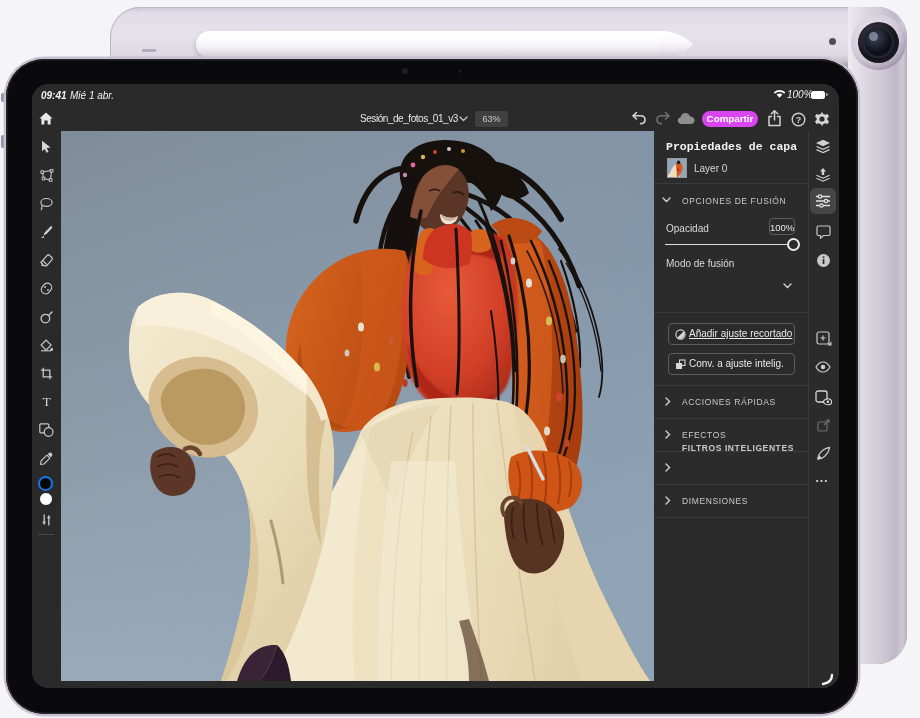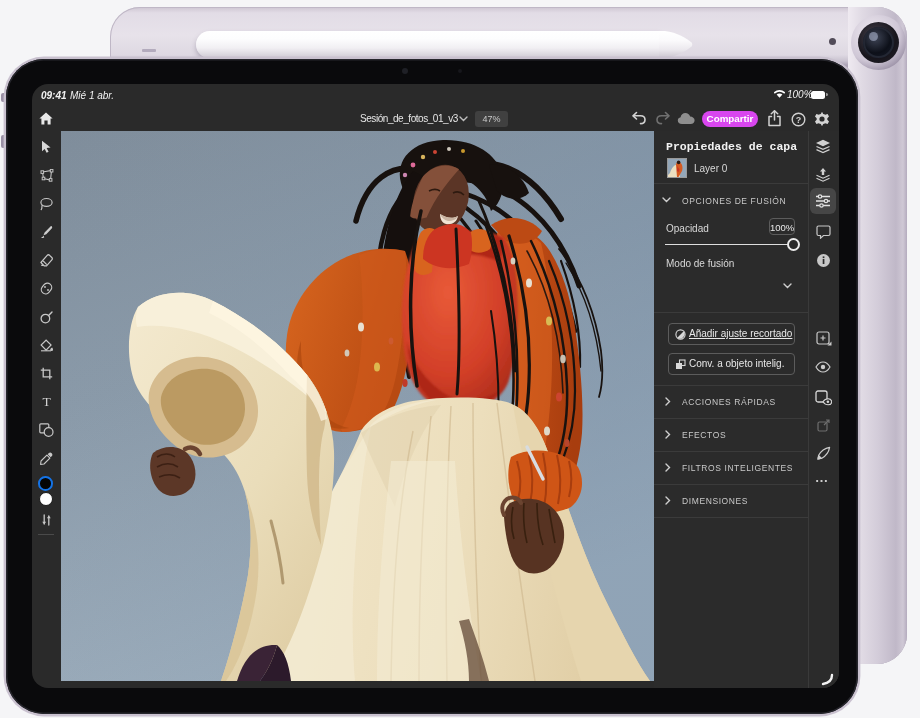--- a/index.html
+++ b/index.html
@@ -92,21 +92,21 @@
     <div class="scr" style="left:779px;top:6.5px;width:14px;height:8px;border-radius:2.5px;background:#fff;"></div>
     <div class="scr" style="left:794px;top:8.7px;width:2px;height:3.6px;border-radius:0 2px 2px 0;background:#9a9a9a;"></div>
 
     <svg class="scr" style="left:7px;top:28px;" width="14" height="13" viewBox="0 0 14 13">
       <path d="M7 0.5 L13.6 6.6 L11.6 6.6 L11.6 12.5 L8.6 12.5 L8.6 8.6 L5.4 8.6 L5.4 12.5 L2.4 12.5 L2.4 6.6 L0.4 6.6 Z" fill="#e8e8e8"></path>
     </svg>
     <div class="scr" id="ttl" style="left:328px;top:29px;">Sesión_de_fotos_01_v3</div>
     <svg class="scr" style="left:427px;top:32px;" width="9" height="6" viewBox="0 0 9 6">
       <path d="M1 1 L4.5 4.5 L8 1" stroke="#bdbdbd" stroke-width="1.4" fill="none" stroke-linecap="round"></path>
     </svg>
-    <div class="scr" id="zoom">47%</div>
+    <div class="scr" id="zoom">63%</div>
     <svg class="scr" style="left:599px;top:27px;" width="16" height="14" viewBox="0 0 16 14">
       <path d="M5.5 1.5 L2 4.8 L5.5 8" stroke="#d2d2d2" stroke-width="1.6" fill="none" stroke-linecap="round" stroke-linejoin="round"></path>
       <path d="M2.6 4.8 L9.5 4.8 C12.5 4.8 14 6.5 14 8.7 C14 11 12.5 12.6 9.5 12.6" stroke="#d2d2d2" stroke-width="1.6" fill="none" stroke-linecap="round"></path>
     </svg>
     <svg class="scr" style="left:623px;top:27px;" width="16" height="14" viewBox="0 0 16 14">
       <path d="M10.5 1.5 L14 4.8 L10.5 8" stroke="#707070" stroke-width="1.6" fill="none" stroke-linecap="round" stroke-linejoin="round"></path>
       <path d="M13.4 4.8 L6.5 4.8 C3.5 4.8 2 6.5 2 8.7 C2 11 3.5 12.6 6.5 12.6" stroke="#707070" stroke-width="1.6" fill="none" stroke-linecap="round"></path>
     </svg>
     <svg class="scr" style="left:645px;top:28px;" width="19" height="13" viewBox="0 0 19 13">
       <path d="M5 12 C2.2 12 0.8 10.3 0.8 8.5 C0.8 6.8 2 5.5 3.6 5.2 C3.9 2.8 5.9 1 8.4 1 C10.6 1 12.5 2.4 13.1 4.5 C15.6 4.6 17.6 6.2 17.6 8.3 C17.6 10.4 16 12 13.6 12 Z" fill="#8e8e8e"></path>
@@ -367,21 +367,21 @@
       <path d="M1 1 L4.5 4.5 L8 1" stroke="#cfcfcf" stroke-width="1.4" fill="none" stroke-linecap="round"></path>
     </svg>
     <div class="scr sect" style="left:650px;top:112px;">OPCIONES DE FUSIÓN</div>
     <div class="scr ptx" style="left:634px;top:139px;">Opacidad</div>
     <div class="scr btn" style="left:737px;top:134px;width:26px;height:17px;font-size:9.5px;line-height:17px;text-align:center;">100%</div>
     <div class="scr" style="left:633px;top:159.5px;width:129px;height:1.6px;background:#dedede;"></div>
     <div class="scr" style="left:755px;top:154px;width:9px;height:9px;border-radius:50%;background:#2b2b2b;border:2px solid #ececec;"></div>
     <div class="scr ptx" style="left:634px;top:174px;">Modo de fusión</div>
     <div class="scr pdiv" style="top:228px;"></div>
     <div class="scr btn" style="left:636px;top:239px;width:127px;height:21.5px;font-size:10px;line-height:20px;text-decoration:underline;"><span style="margin-left:20px;">Añadir ajuste recortado</span></div>
-    <div class="scr btn" style="left:636px;top:269px;width:127px;height:21.5px;font-size:10px;line-height:20px;"><span style="margin-left:20px;">Conv. a objeto intelig.</span></div>
+    <div class="scr btn" style="left:636px;top:269px;width:127px;height:21.5px;font-size:10px;line-height:20px;"><span style="margin-left:20px;">Conv. a ajuste intelig.</span></div>
     <div class="scr pdiv" style="top:301px;"></div>
 
     <svg class="scr" style="left:751px;top:199px;" width="9" height="6" viewBox="0 0 9 6">
       <path d="M1 1 L4.5 4.5 L8 1" stroke="#cfcfcf" stroke-width="1.4" fill="none" stroke-linecap="round"></path>
     </svg>
     <svg class="scr" style="left:643px;top:245px;" width="11" height="11" viewBox="0 0 11 11">
       <circle cx="5.5" cy="5.5" r="4.6" stroke="#d8d8d8" stroke-width="1.1" fill="none"></circle>
       <path d="M2.3 8.7 A4.6 4.6 0 0 0 8.7 2.3 Z" fill="#d8d8d8"></path>
     </svg>
     <svg class="scr" style="left:643px;top:275px;" width="11" height="11" viewBox="0 0 11 11">
@@ -401,21 +401,21 @@
       <path d="M1 1 L4.5 4.5 L1 8" stroke="#cfcfcf" stroke-width="1.4" fill="none" stroke-linecap="round"></path>
     </svg>
 
     <svg class="scr" style="left:633px;top:412px;" width="6" height="9" viewBox="0 0 6 9">
       <path d="M1 1 L4.5 4.5 L1 8" stroke="#cfcfcf" stroke-width="1.4" fill="none" stroke-linecap="round"></path>
     </svg>
     <div class="scr sect" style="left:650px;top:313px;">ACCIONES RÁPIDAS</div>
     <div class="scr pdiv" style="top:334px;"></div>
     <div class="scr sect" style="left:650px;top:346px;">EFECTOS</div>
     <div class="scr pdiv" style="top:367px;"></div>
-    <div class="scr sect" style="left:650px;top:379px;">FILTROS INTELIGENTES</div>
+    <div class="scr sect" style="left:650px;top:359px;font-weight:bold;">FILTROS INTELIGENTES</div>
     <div class="scr pdiv" style="top:400px;"></div>
     <div class="scr sect" style="left:650px;top:412px;">DIMENSIONES</div>
     <div class="scr pdiv" style="top:433px;"></div>
 
     <div class="scr" id="strip"></div>
     <svg class="scr" style="left:783px;top:55px;" width="16" height="15" viewBox="0 0 16 15">
       <path d="M8 0.8 L15 4 L8 7.2 L1 4 Z" fill="#d0d0d0"></path>
       <path d="M1.5 7.5 L8 10.4 L14.5 7.5 M1.5 10.6 L8 13.5 L14.5 10.6" stroke="#d0d0d0" stroke-width="1.2" fill="none"></path>
     </svg>
     <svg class="scr" style="left:783px;top:83px;" width="16" height="15" viewBox="0 0 16 15">

